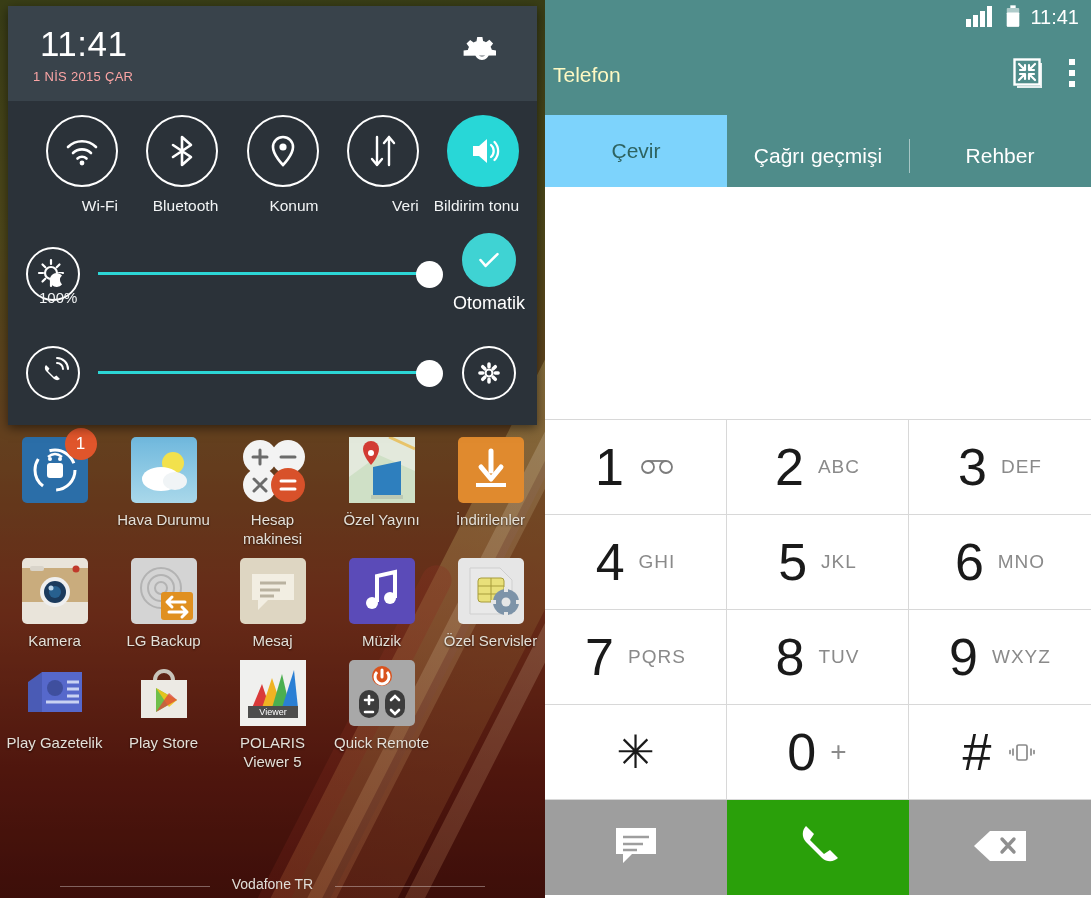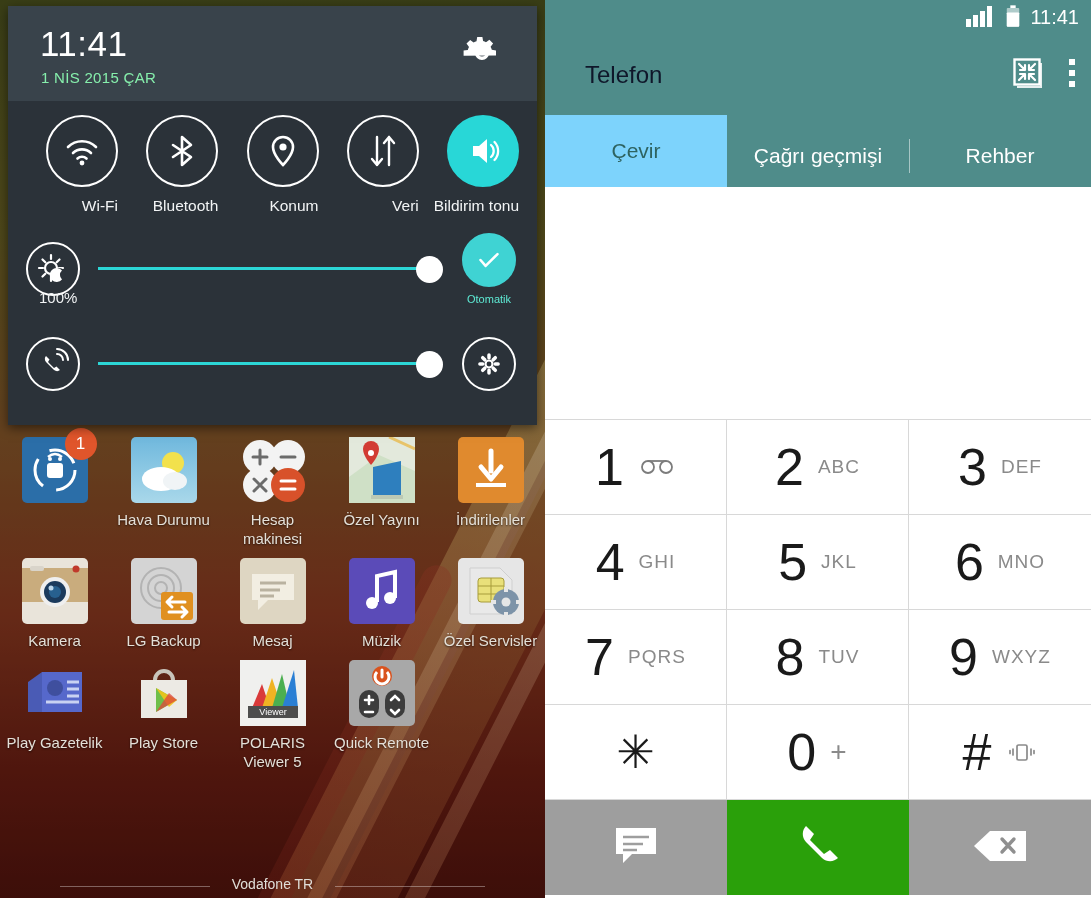--- a/index.html
+++ b/index.html
@@ -20,38 +20,38 @@
   .s3{left:648px;top:275px;width:60px;height:820px;background:linear-gradient(180deg,rgba(190,160,80,.45),rgba(170,60,40,.4));}
   .s4{left:735px;top:250px;width:18px;height:840px;background:linear-gradient(180deg,rgba(255,240,210,.4),rgba(210,110,70,.35));}
   .s5{left:430px;top:560px;width:30px;height:420px;background:linear-gradient(180deg,rgba(190,70,50,.35),rgba(150,40,30,.3));}
   .dim{position:absolute;inset:0;background:rgba(10,5,0,.30);}
 
   
   .panel{position:absolute;left:8px;top:6px;width:529px;height:419px;background:#2b3239;
          box-shadow:0 3px 10px rgba(0,0,0,.5);}
   .panel-head{height:95px;background:#39434b;position:relative;}
   .clock{position:absolute;left:32px;top:18px;color:#fff;font-size:35px;font-weight:400;letter-spacing:.5px;}
-  .date{position:absolute;left:33px;top:63px;color:#86efac;font-size:15px;letter-spacing:.3px;}
+  .date{position:absolute;left:25px;top:63px;color:#fca5a5;font-size:13px;letter-spacing:.3px;}
   .head-gear{position:absolute;right:35px;top:27px;width:40px;height:40px;}
 
   .toggles{display:flex;justify-content:space-between;padding:14px 18px 0 18px;}
   .tog{width:92px;display:flex;flex-direction:column;align-items:flex-end;}
   .tog .circ{width:72px;height:72px;border-radius:50%;border:2px solid #fff;display:flex;align-items:center;justify-content:center;box-sizing:border-box;}
   .tog.on .circ{border-color:#28d7d7;background:#28d7d7;}
   .tog .lbl{margin-top:10px;color:#f2f4f5;font-size:15.5px;white-space:nowrap;}
 
   .sliderrow{display:flex;align-items:center;padding:0 18px;margin-top:12px;}
   .sl-ico{width:54px;height:54px;border-radius:50%;border:2px solid #fff;display:flex;align-items:center;justify-content:center;box-sizing:border-box;flex:none;}
   .sl-wrap{flex:1;position:relative;height:54px;margin:0 18px;}
   .sl-track{position:absolute;left:0;right:0;top:25px;height:3px;background:#2cd6d6;}
   .sl-knob{position:absolute;right:-2px;top:14px;width:27px;height:27px;border-radius:50%;background:#fff;}
   .sl-right{width:60px;display:flex;flex-direction:column;align-items:center;flex:none;}
   .sl-right .circ{width:54px;height:54px;border-radius:50%;border:2px solid #fff;display:flex;align-items:center;justify-content:center;box-sizing:border-box;}
   .sl-right.on .circ{border-color:#3fd3d3;background:#3fd3d3;}
-  .sl-cap{color:#5eead4;font-size:11px;margin-top:6px;white-space:nowrap;}
+  .sl-cap{color:#ffffff;font-size:18px;margin-top:6px;white-space:nowrap;}
   .sl-pct{color:#f2f4f5;font-size:15px;position:absolute;left:19px;top:56px;margin-left:12px;}
   .slbox{position:relative;}
 
   
   .apps{position:absolute;left:0;top:437px;width:545px;}
   .approw{display:flex;margin-bottom:10px;}
   .app{width:109px;display:flex;flex-direction:column;align-items:center;}
   .app .ic{width:66px;height:66px;border-radius:5px;position:relative;overflow:visible;}
   .app .nm{margin-top:7px;color:#e4e0d8;font-size:15px;line-height:19px;text-align:center;width:105px;
         text-shadow:0 1px 2px rgba(0,0,0,.6);}
@@ -59,21 +59,21 @@
          color:#fff;font-size:17px;display:flex;align-items:center;justify-content:center;}
   .carrier{position:absolute;left:0;top:876px;width:545px;text-align:center;color:#e0ded8;font-size:14px;}
   .carrier:before,.carrier:after{content:"";position:absolute;top:10px;width:150px;height:1px;background:rgba(255,255,255,.35);}
   .carrier:before{left:60px;} .carrier:after{right:60px;}
 
   
   .right{position:absolute;left:545px;top:0;width:546px;height:898px;background:#fff;overflow:hidden;}
   .statusbar{height:35px;background:#4f8c8a;display:flex;align-items:center;justify-content:flex-end;padding-right:12px;}
   .sb-time{color:#fff;font-size:20px;margin-left:9px;}
   .appbar{height:80px;background:#4f8c8a;display:flex;align-items:center;position:relative;}
-  .appbar-title{color:#0f172a;font-size:24px;margin-left:40px;}
+  .appbar-title{color:#fef9c3;font-size:21px;margin-left:8px;}
   .appbar-actions{position:absolute;right:14px;top:0;height:80px;display:flex;align-items:center;gap:24px;}
   .tabs{height:72px;background:#4f8c8a;display:flex;align-items:flex-end;}
   .tab{flex:1;height:62px;display:flex;align-items:center;justify-content:center;color:#fff;font-size:21px;position:relative;}
   .tab.active{background:#7dd3fc;color:#2e6360;height:72px;}
   .tab-sep{position:absolute;left:0;top:14px;width:1px;height:34px;background:rgba(255,255,255,.5);}
   .entry{height:232px;background:#fff;}
   .dialpad{display:grid;grid-template-columns:1fr 1fr 1fr;border-top:1px solid #d8d8d8;}
   .key{height:95px;box-sizing:border-box;border-right:1px solid #d8d8d8;border-bottom:1px solid #d8d8d8;
        display:flex;align-items:center;justify-content:center;background:#fff;}
   .key:nth-child(3n){border-right:none;}

